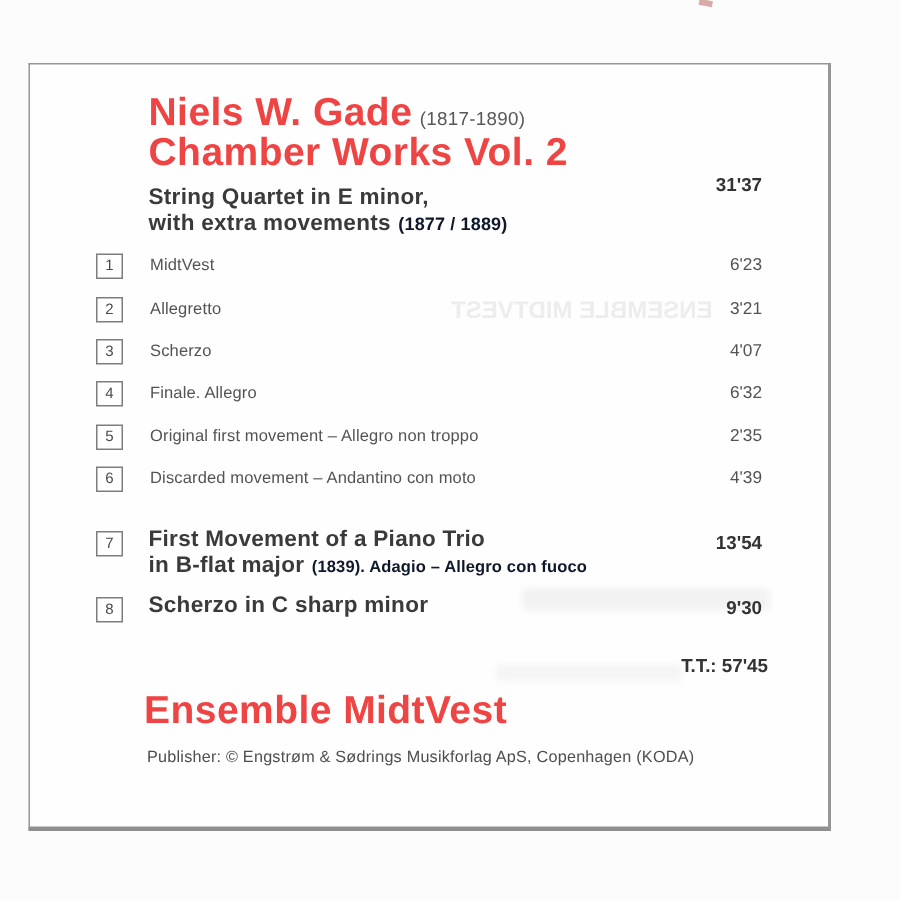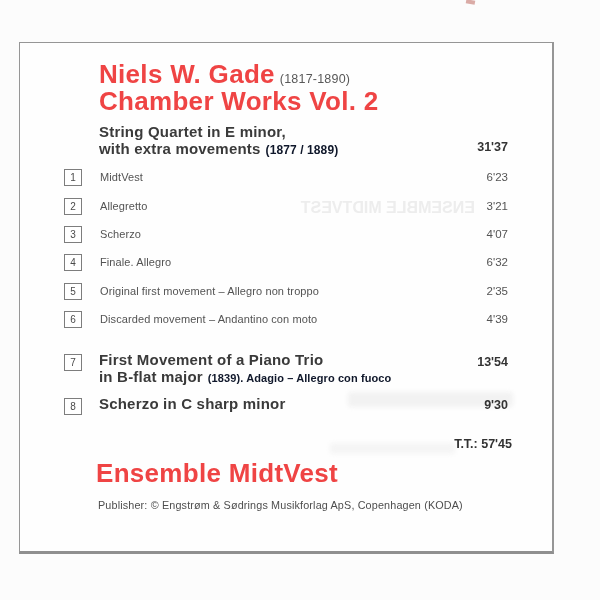--- a/index.html
+++ b/index.html
@@ -62,21 +62,21 @@
 
 <div class="abs composer">
   <span class="bold-xl">Niels W. Gade</span><span class="dates-sm">(1817-1890)</span>
 </div>
 <div class="abs album-title bold-xl">Chamber Works Vol. 2</div>
 
 <div class="abs w1-block">
   <div class="work-hd">String Quartet in E minor,</div>
   <div class="work-hd"><span>with extra movements</span><span class="sub-sm" style="font-size:12px;">(1877 / 1889)</span></div>
 </div>
-<div class="abs time-b" style="right:92px;top:140px;text-align:right;">31'37</div>
+<div class="abs time-b" style="right:92px;top:116px;text-align:right;">31'37</div>
 
 <div class="abs row" style="top:169px;">
   <span class="numbox">1</span>
   <span class="ttl">MidtVest</span>
   <span class="tm">6'23</span>
 </div>
 <div class="abs row" style="top:198px;">
   <span class="numbox">2</span>
   <span class="ttl">Allegretto</span>
   <span class="tm">3'21</span>

